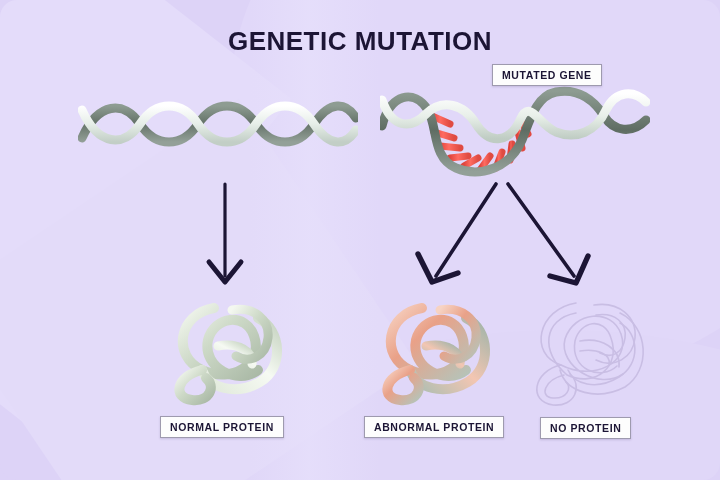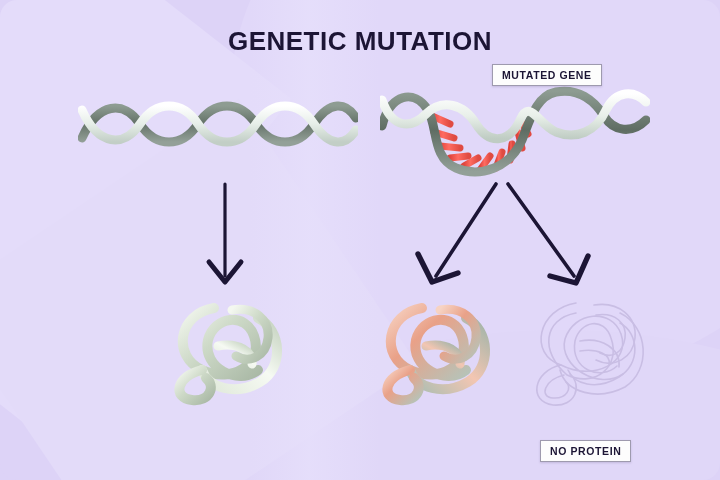--- a/index.html
+++ b/index.html
@@ -72,21 +72,21 @@
     letter-spacing:.6px;
     padding:4px 9px 4px 9px;
     white-space:nowrap;
     box-shadow:0 1px 2px rgba(60,45,100,.18);
   }
 
   #chip-normal-gene   { left:93px;  top:64px; }
   #chip-mutated-gene  { left:492px; top:64px; }
   #chip-normal-prot   { left:160px; top:416px; }
   #chip-abnormal-prot { left:364px; top:416px; }
-  #chip-no-prot       { left:540px; top:440px; }
+  #chip-no-prot       { left:540px; top:417px; }
 
   
   .art { position:absolute; }
   #art-dna-normal  { left:78px;  top:84px;  width:280px; height:80px; }
   #art-dna-mutated { left:380px; top:80px;  width:270px; height:110px; }
   #art-arrow-left  { left:180px; top:182px; width:90px;  height:110px; }
   #art-arrows-right{ left:410px; top:180px; width:200px; height:115px; }
   #art-prot-normal { left:158px; top:290px; width:150px; height:122px; }
   #art-prot-abnorm { left:366px; top:290px; width:150px; height:122px; }
   #art-prot-none   { left:520px; top:290px; width:150px; height:122px; }
@@ -297,16 +297,18 @@
         <path d="M44,85 C24,90 19,107 33,108 C47,109 52,98 46,92"></path>
         <path d="M60,51 C82,47 101,59 99,77"></path>
         <path d="M60,61 C78,58 91,65 89,74"></path>
         <path d="M74,15 C99,11 117,27 115,48 C113,68 94,79 76,70"></path>
         <path d="M76,25 C95,22 107,33 105,48 C103,63 92,69 80,63"></path>
       </g>
     </svg>
   </div>
 
   <div class="chip" id="chip-mutated-gene">MUTATED GENE</div>
+  <div class="chip" id="chip-normal-prot">NORMAL PROTEIN</div>
+  <div class="chip" id="chip-abnormal-prot">ABNORMAL PROTEIN</div>
   <div class="chip" id="chip-no-prot">NO PROTEIN</div>
 
 
 </div>
 
 </body></html>

